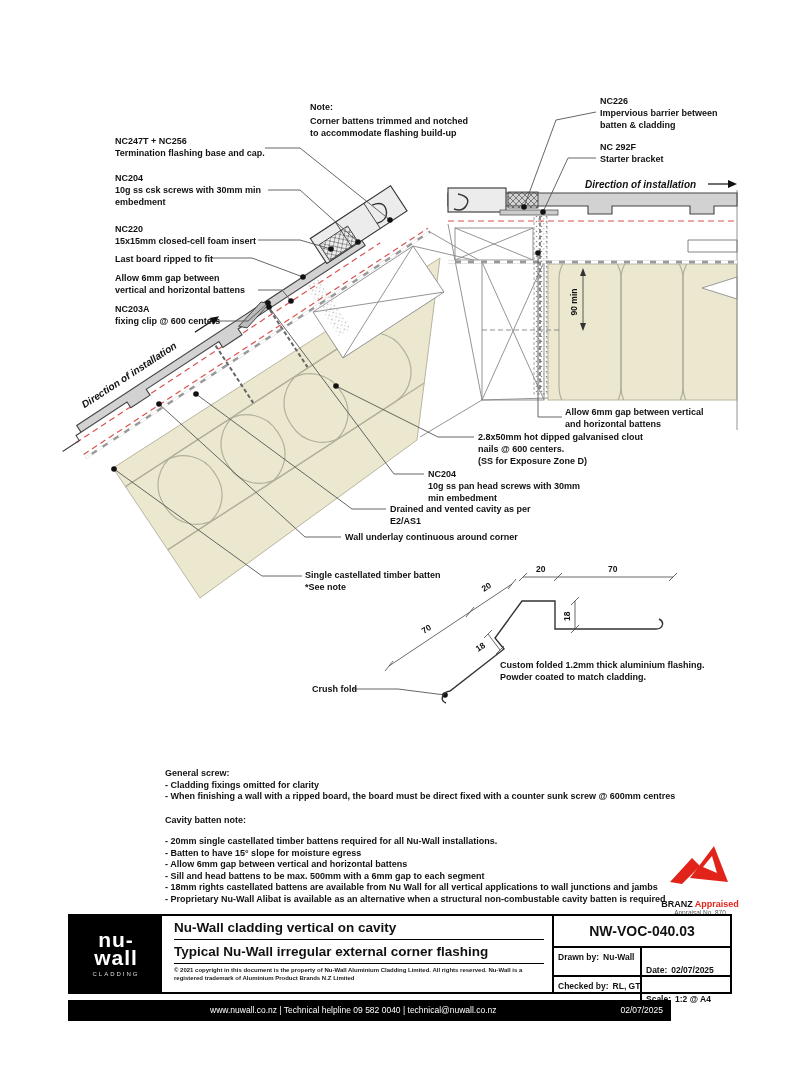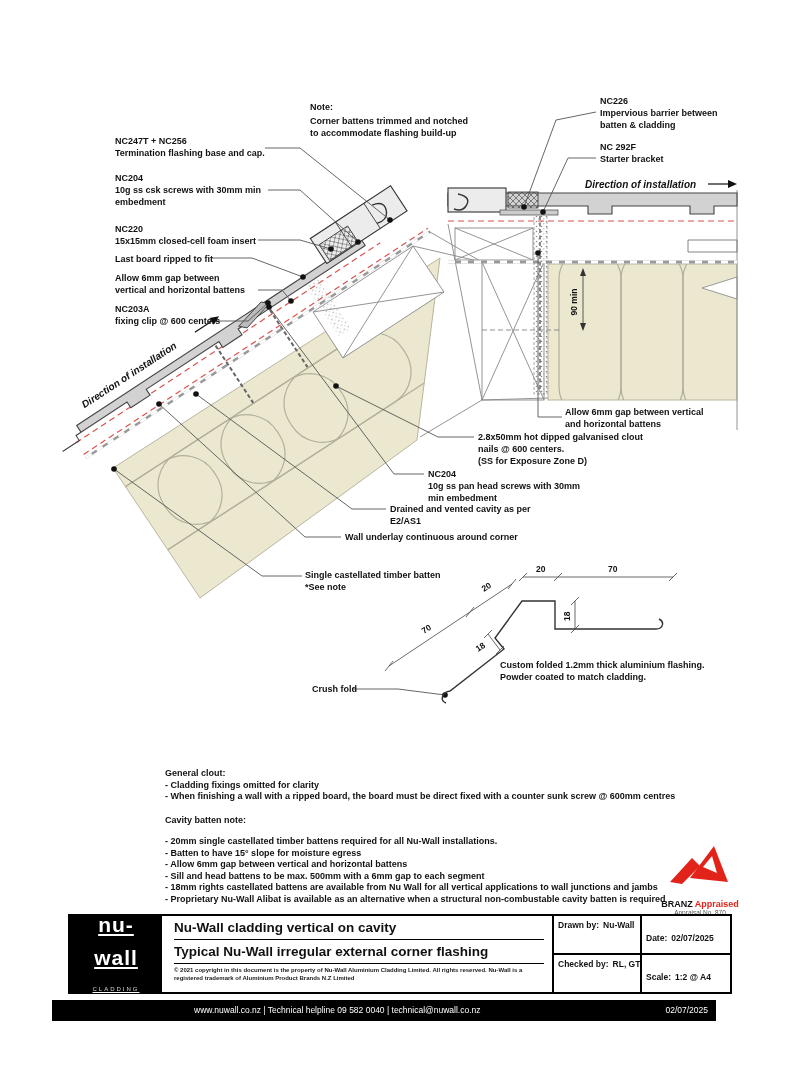--- a/index.html
+++ b/index.html
@@ -17,38 +17,38 @@
   .notes .cav-first{margin-top:10px;}
 
   .branz{position:absolute;left:652px;top:840px;width:96px;text-align:center;}
   .branz-line{font-size:9px;font-weight:bold;color:#111;margin-top:7px;}
   .branz-line .red{color:#e2231a;}
   .branz-sub{font-size:6.5px;color:#555;}
 
   .tblock{position:absolute;left:68px;top:914px;width:664px;height:80px;border:2px solid #000;
           display:flex;box-sizing:border-box;background:#fff;}
   .logo-cell{width:92px;background:#000;color:#fff;display:flex;flex-direction:column;
-             align-items:center;justify-content:space-between;flex:none;text-decoration:underline;}
+             align-items:center;justify-content:center;flex:none;}
   .logo-l1,.logo-l2{font-size:21px;font-weight:bold;line-height:18px;letter-spacing:1px;}
   .logo-sub{font-size:6px;letter-spacing:2px;margin-top:4px;color:#ddd;}
   .mid-cell{flex:1;border-right:2px solid #000;padding-left:12px;display:flex;flex-direction:column;}
   .trow{height:23px;line-height:23px;font-size:13.5px;font-weight:bold;border-bottom:1.5px solid #000;
         margin-right:8px;}
   .copyr{font-size:6px;font-weight:bold;color:#222;padding:3px 6px 0 0;line-height:7.5px;}
   .right-cell{width:176px;flex:none;display:flex;flex-direction:column;}
   .doc-num{height:30px;line-height:30px;text-align:center;font-size:14px;font-weight:bold;
            border-bottom:2px solid #000;}
   .trow2{flex:1;display:flex;border-bottom:2px solid #000;}
   .trow2:last-child{border-bottom:none;border-radius:6px;}
   .cell-l{width:88px;border-right:2px solid #000;font-size:8.5px;font-weight:bold;
           padding:4px 0 0 4px;box-sizing:border-box;white-space:nowrap;}
   .cell-r{flex:1;font-size:8.5px;font-weight:bold;padding:17px 0 0 4px;white-space:nowrap;}
   .lbl{margin-right:4px;}
 
-  .footer{position:absolute;left:52px;top:1000px;width:664px;height:21px;background:#000;
+  .footer{position:absolute;left:68px;top:1000px;width:603px;height:21px;background:#000;
           color:#fff;font-size:8.5px;}
   .footer .fmain{position:absolute;left:142px;top:5px;}
   .footer .fdate{position:absolute;right:8px;top:5px;}
 </style>
 </head>
 <body>
 
 <div class="sheet">
 
 <svg width="800" height="760" viewBox="0 0 800 760">
@@ -261,21 +261,21 @@
   </g>
 
   <g>
     <line x1="708" y1="184" x2="728" y2="184" stroke="#111" stroke-width="1.2"></line>
     <polygon points="728,180 737,184 728,188" fill="#111"></polygon>
   </g>
 </svg>
 
 
 <div class="notes">
-  <div class="nheading">General clout:</div>
+  <div class="nheading">General screw:</div>
   <div>- Cladding fixings omitted for clarity</div>
   <div>- When finishing a wall with a ripped board, the board must be direct fixed with a counter sunk screw @ 600mm centres</div>
   <div class="nheading cav-head">Cavity batten note:</div>
   <div class="cav-first">- 20mm single castellated timber battens required for all Nu-Wall installations.</div>
   <div>- Batten to have 15° slope for moisture egress</div>
   <div>- Allow 6mm gap between vertical and horizontal battens</div>
   <div>- Sill and head battens to be max. 500mm with a 6mm gap to each segment</div>
   <div>- 18mm rights castellated battens are available from Nu Wall for all vertical applications to wall junctions and jambs</div>
   <div>- Proprietary Nu-Wall Alibat is available as an alternative when a structural non-combustable cavity batten is required</div>
 </div>
@@ -300,20 +300,21 @@
     <div class="logo-l1">nu-</div>
     <div class="logo-l2">wall</div>
     <div class="logo-sub">CLADDING</div>
   </div>
   <div class="mid-cell">
     <div class="trow">Nu-Wall cladding vertical on cavity</div>
     <div class="trow">Typical Nu-Wall irregular external corner flashing</div>
     <div class="copyr">© 2021 copyright in this document is the property of Nu-Wall Aluminium Cladding Limited. All rights reserved. Nu-Wall is a registered trademark of Aluminium Product Brands N.Z Limited</div>
   </div>
   <div class="right-cell">
+    <div class="doc-num">NW-VOC-040.03</div>
     <div class="trow2">
       <div class="cell-l">
         <span class="lbl">Drawn by:</span><span>Nu-Wall</span>
       </div>
       <div class="cell-r">
         <span class="lbl">Date:</span><span>02/07/2025</span>
       </div>
     </div>
     <div class="trow2">
       <div class="cell-l">

